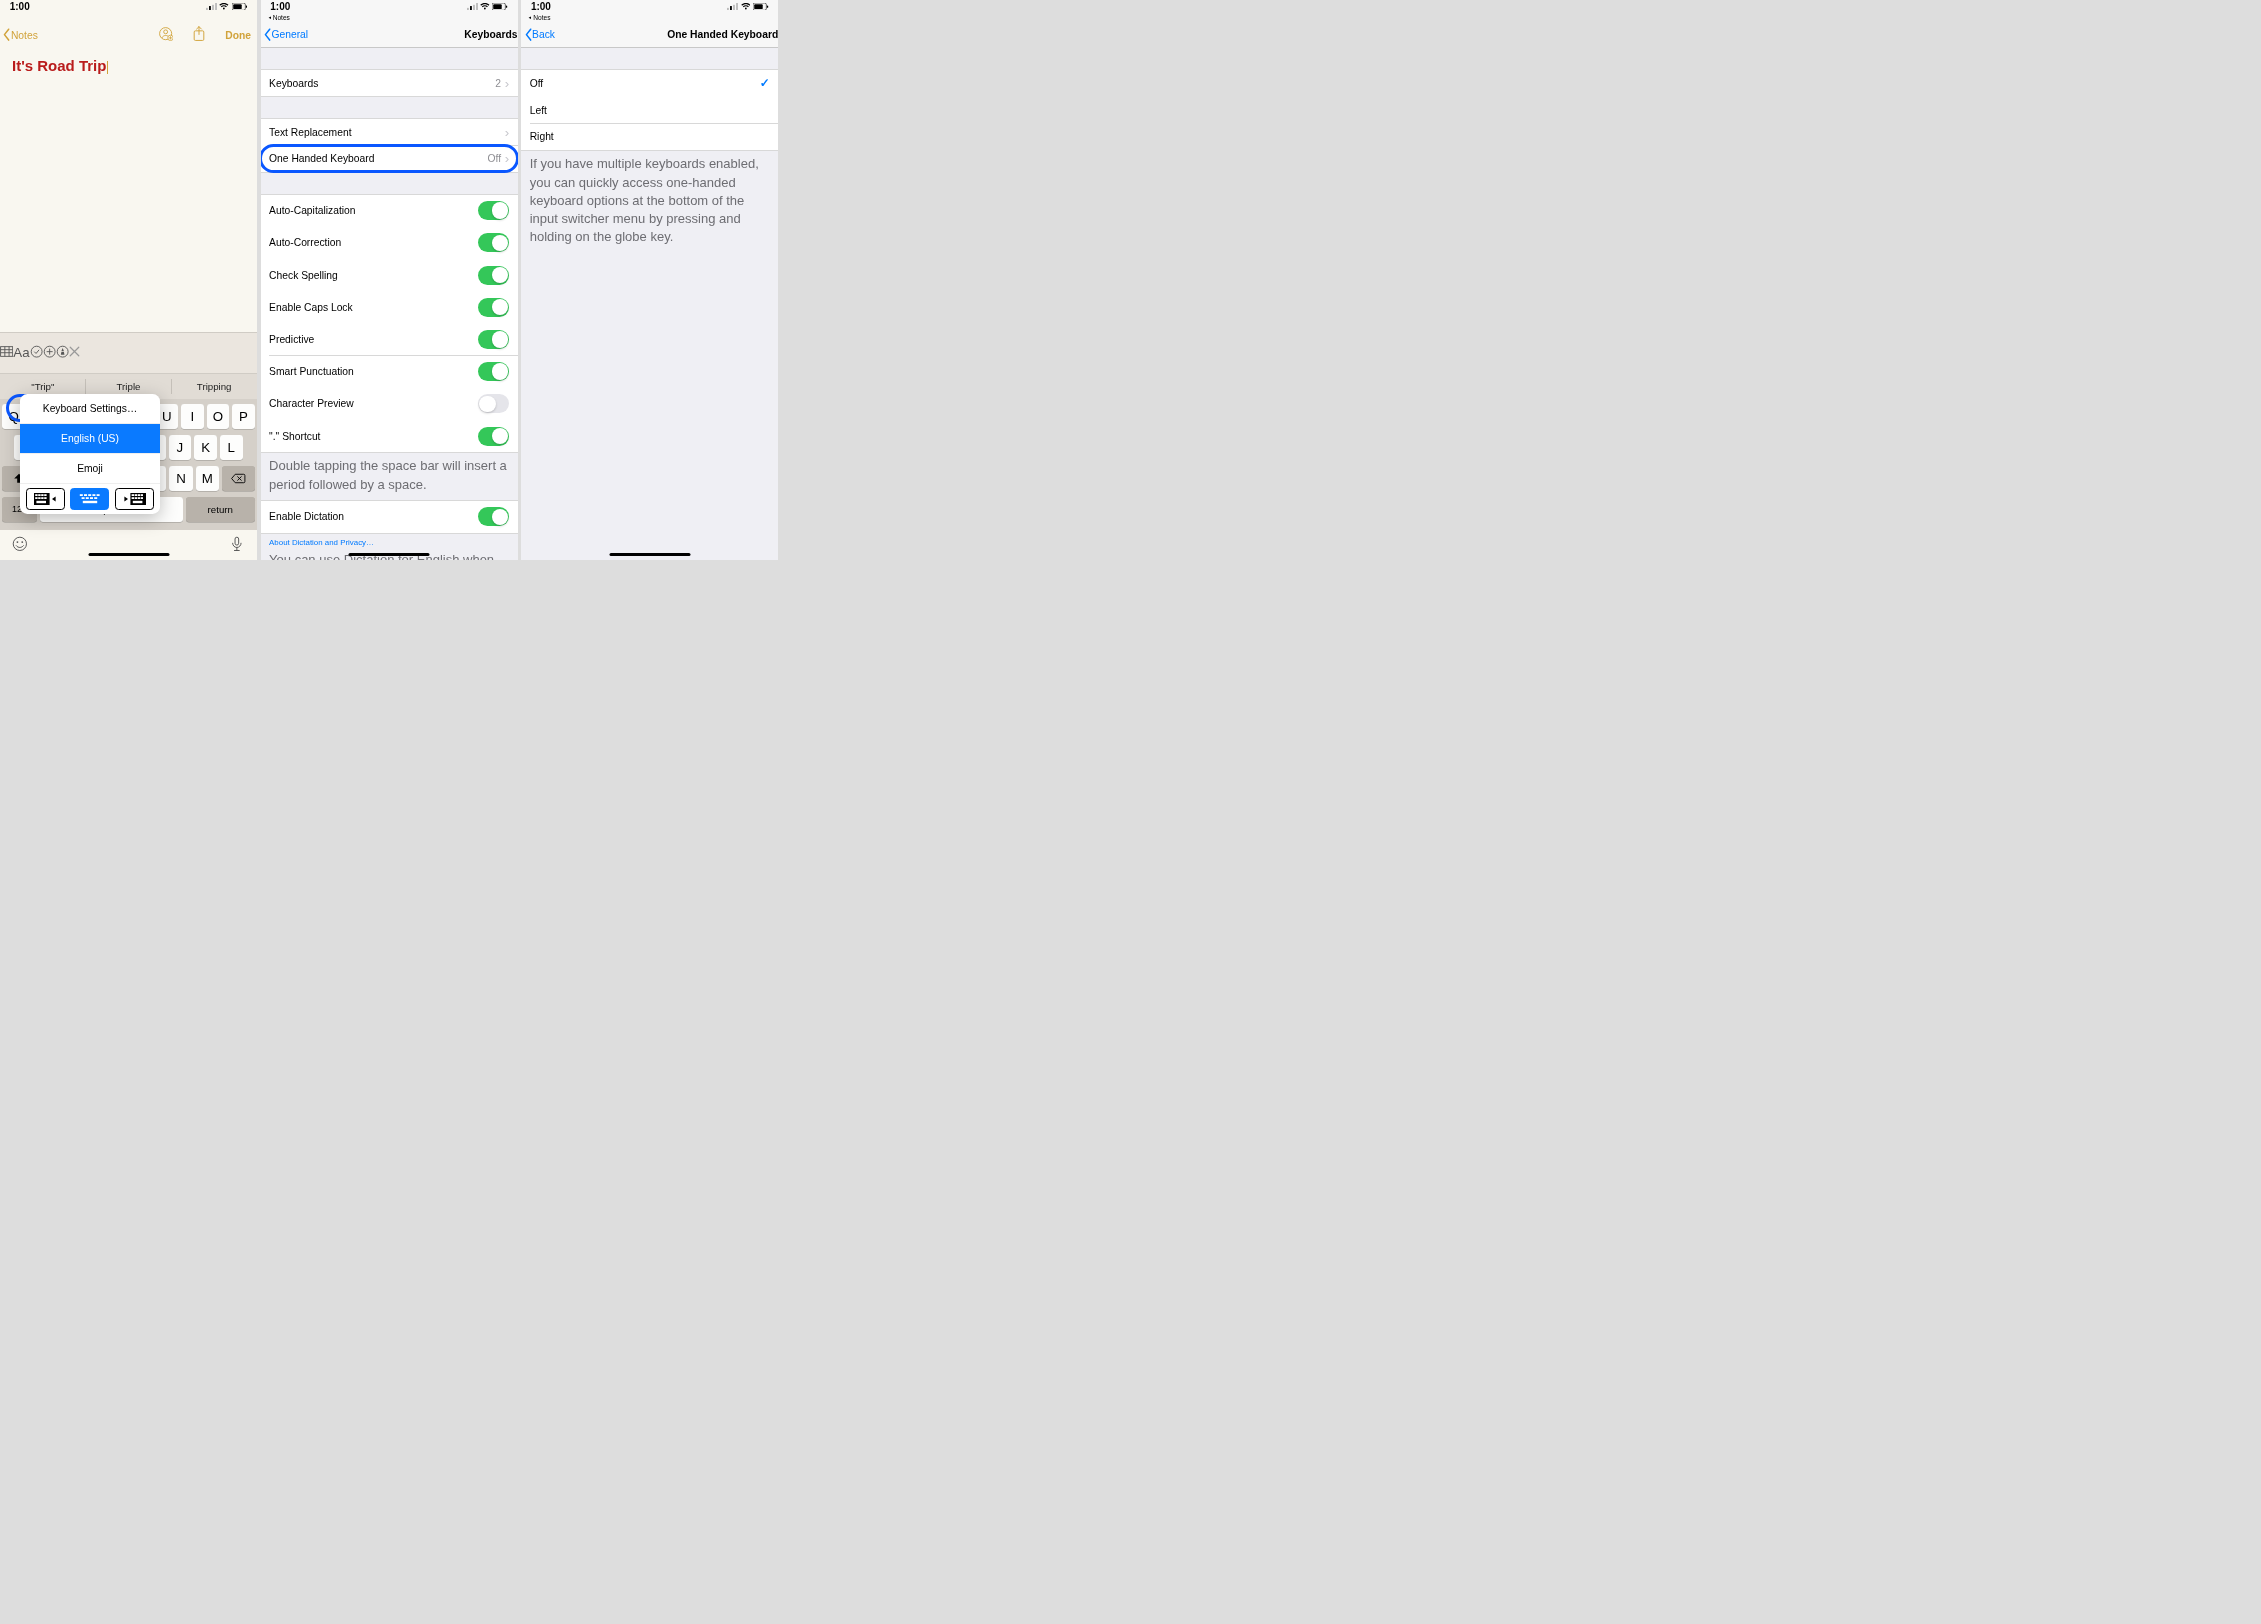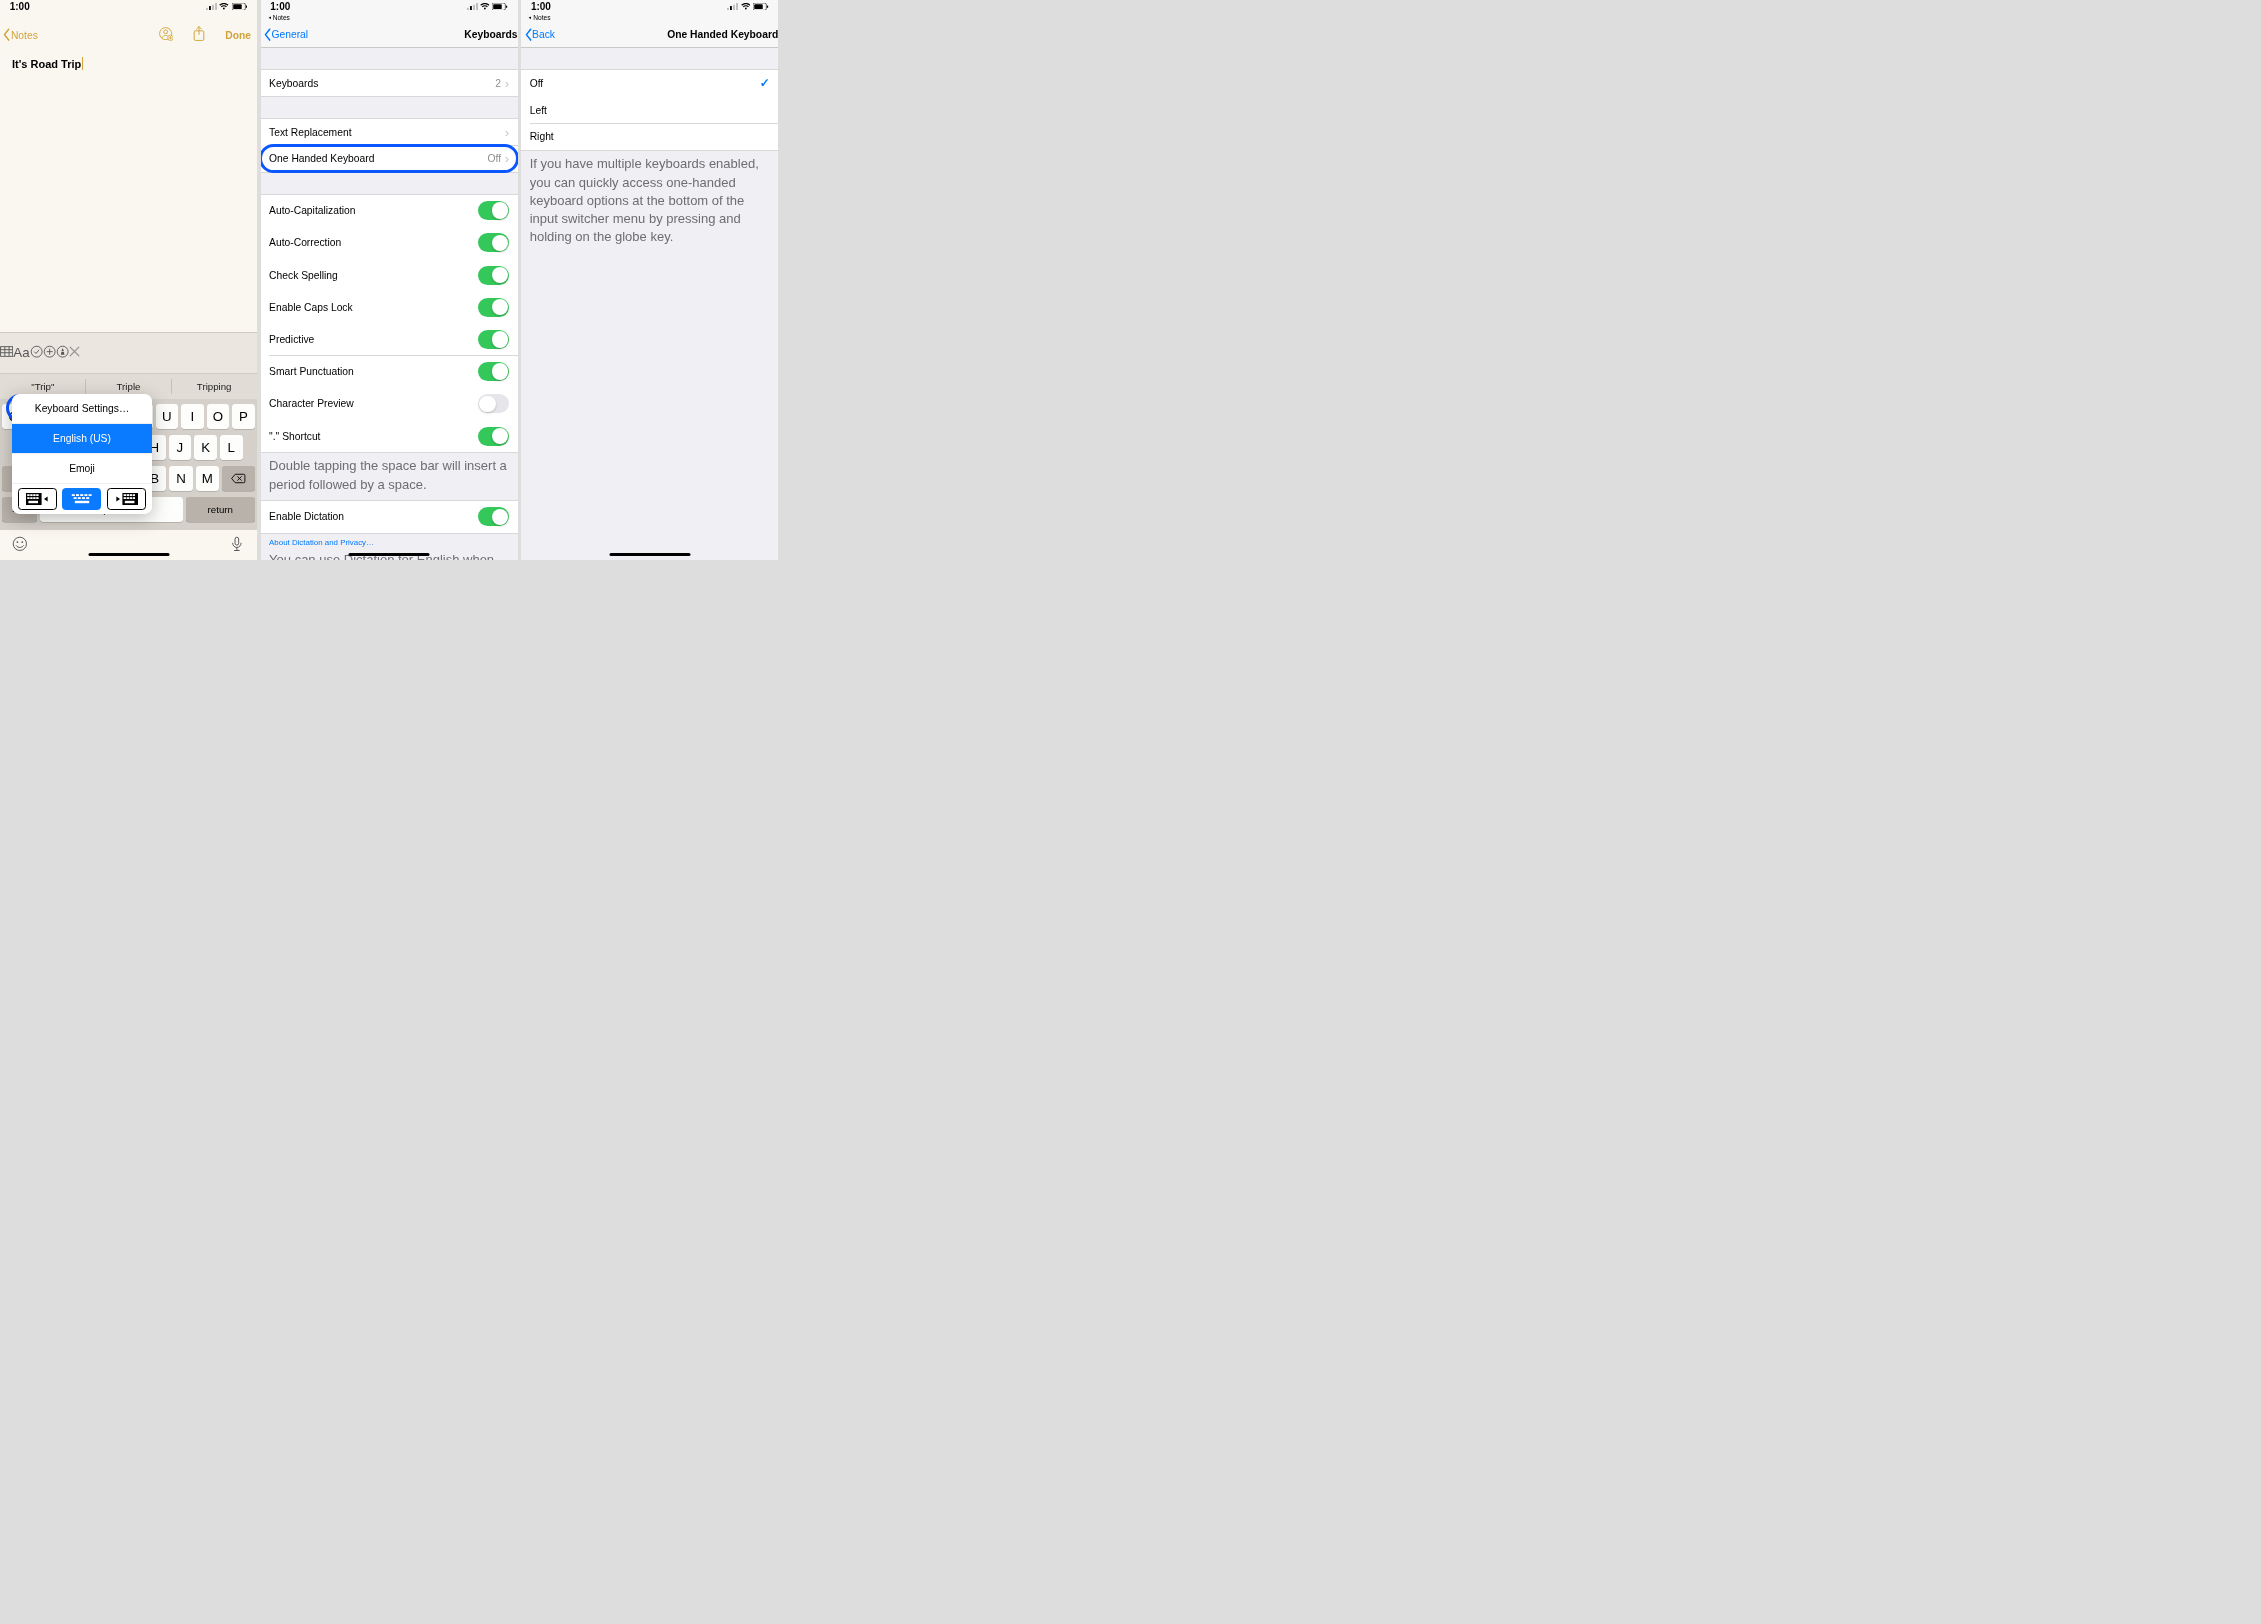--- a/index.html
+++ b/index.html
@@ -14,21 +14,21 @@
   .breadcrumb-return svg { width: 3.6px; height: 3.6px; }
   
   
   .notes-bg { background: #f9f7f0; }
   .nav-notes { height: 26.6px; display: flex; align-items: center; justify-content: space-between; padding: 0 6px 0 2.4px; }
   .nav-back-notes { color: #d1a33b; display: flex; align-items: center; font-size: 10.3px; }
   .nav-back-notes svg { width: 8.5px; height: 13.3px; }
   .nav-right-notes { display: flex; align-items: center; gap: 20px; }
   .nav-done { color: #d1a33b; font-weight: 600; font-size: 10.3px; }
   .nav-icon-notes { color: #d1a33b; }
-  .note-body { padding: 8.5px 12px; font-size: 11px; font-weight: 700; color: #000000; flex: 1; }
+  .note-body { padding: 8.5px 12px; font-size: 15px; font-weight: 700; color: #b91c1c; flex: 1; }
   .cursor { display:inline-block; width:1.2px; height:13.3px; background:#d1a33b; vertical-align: text-bottom; margin-left:0.6px;}
   
   
   .notes-toolbar { height: 42px; background: #ebe6df; border-top: 0.6px solid #d0ccc5; border-bottom: 0.6px solid #d0ccc5; display: flex; align-items: center; justify-content: flex-start; color: #555; }
   .notes-toolbar span { font-size: 12px; }
   
   
   .predictive { height: 25px; background: #e1dcd5; display: flex; }
   .predictive div { flex: 1; display:flex; align-items:center; justify-content:center; font-size:9.7px; color:#222; position:relative;}
   .predictive div:not(:last-child)::after { content:""; position:absolute; right:0; top:4.8px; bottom:4.8px; width:0.6px; background:#c5c0b9;}
@@ -39,21 +39,21 @@
   .key { background:#fdfdfc; border-radius:3px; box-shadow:0 0.6px 0.6px rgba(0,0,0,.3); height:25px; flex:1; display:flex; align-items:center; justify-content:center; font-size:13.3px; color:#000; }
   .key.wide { flex:1.4; }
   .key.gray { background:#b8b2aa; }
   .key.space { flex:5; font-size:9.7px; }
   .key.ret { flex:2.4; font-size:9.7px; background:#b8b2aa;}
   .kb-bottom { height:30px; display:flex; align-items:center; justify-content:space-between; padding: 0 12px; color:#555;}
   .kb-bottom svg { width:15.7px; height:15.7px; }
   .home-indicator { position:absolute; bottom:4.2px; left:50%; transform:translateX(-50%); width:81px; height:3px; background:#000; border-radius:1.8px;}
   
   
-  .globe-popup { position:absolute; left:12px; bottom:46px; width:140px; background:#fff; border-radius:7.3px; box-shadow:0 4.8px 18px rgba(0,0,0,.25); overflow:hidden; z-index:10;}
+  .globe-popup { position:absolute; left:20px; bottom:46px; width:140px; background:#fff; border-radius:7.3px; box-shadow:0 4.8px 18px rgba(0,0,0,.25); overflow:hidden; z-index:10;}
   .gp-item { height:30px; display:flex; align-items:center; justify-content:center; font-size:10.3px; border-bottom:0.6px solid #eee; position:relative;}
   .gp-item.selected { background:#0a7aff; color:#fff;}
   .gp-icons-row { height:30px; display:flex; align-items:center; justify-content:space-around; padding:0 3.6px;}
   .gp-layout-btn { width:39px; height:22px; border:1.2px solid #000; border-radius:3.6px; display:flex; align-items:center; justify-content:center; position:relative;}
   .gp-layout-btn.selected { background:#0a7aff; border-color:#0a7aff; }
   .gp-layout-btn svg { width:24px; height:12px;}
   
   .callout { position:absolute; border:3px solid #0a57ff; border-radius:14.5px; pointer-events:none;}
   
   

